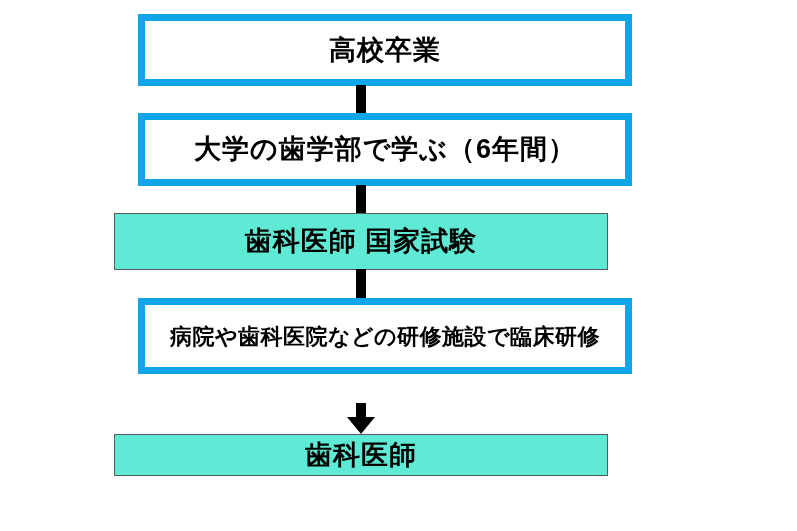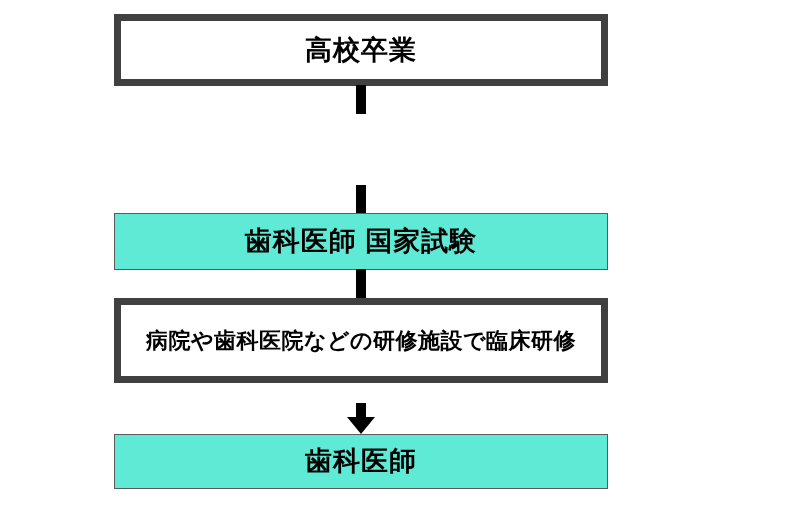--- a/index.html
+++ b/index.html
@@ -23,33 +23,34 @@
     display: flex;
     flex-direction: column;
     align-items: center;
     justify-content: center;
     text-align: center;
     color: #000000;
     font-weight: bold;
   }
   .box.outline {
     background: #ffffff;
-    border: 7px solid #404040;
+    border: 7px solid #0ea5e9;
+    margin-left: 24px;
   }
   .box.filled {
     background: #5eead4;
     border: 1px solid #5a5a5a;
   }
   .label-lg { font-size: 27px; line-height: 1.2; letter-spacing: 1px; }
   .label-md { font-size: 22px; line-height: 1.5; letter-spacing: 0.5px; }
   .box1 { top: 14px;  height: 72px; }
   .box2 { top: 113px; height: 73px; }
   .box3 { top: 213px; height: 57px; }
-  .box4 { top: 298px; height: 85px; }
-  .box5 { top: 434px; height: 55px; }
+  .box4 { top: 298px; height: 76px; }
+  .box5 { top: 434px; height: 42px; }
   .connector {
     position: absolute;
     left: 356px;
     width: 10px;
     background: #000000;
   }
   .conn1 { top: 85px;  height: 29px; }
   .conn2 { top: 185px; height: 29px; }
   .conn3 { top: 269px; height: 30px; }
   .arrow-stem { top: 403px; height: 15px; }
@@ -68,20 +69,23 @@
 <body>
 
 <div class="canvas">
 
   <div class="box outline box1">
     <span class="label-lg">高校卒業</span>
   </div>
 
   <div class="connector conn1"></div>
 
+  <div class="box outline box2">
+    <span class="label-lg">大学の歯学部で学ぶ（6年間）</span>
+  </div>
 
   <div class="connector conn2"></div>
 
   <div class="box filled box3">
     <span class="label-lg">歯科医師 国家試験</span>
   </div>
 
   <div class="connector conn3"></div>
 
   <div class="box outline box4">

